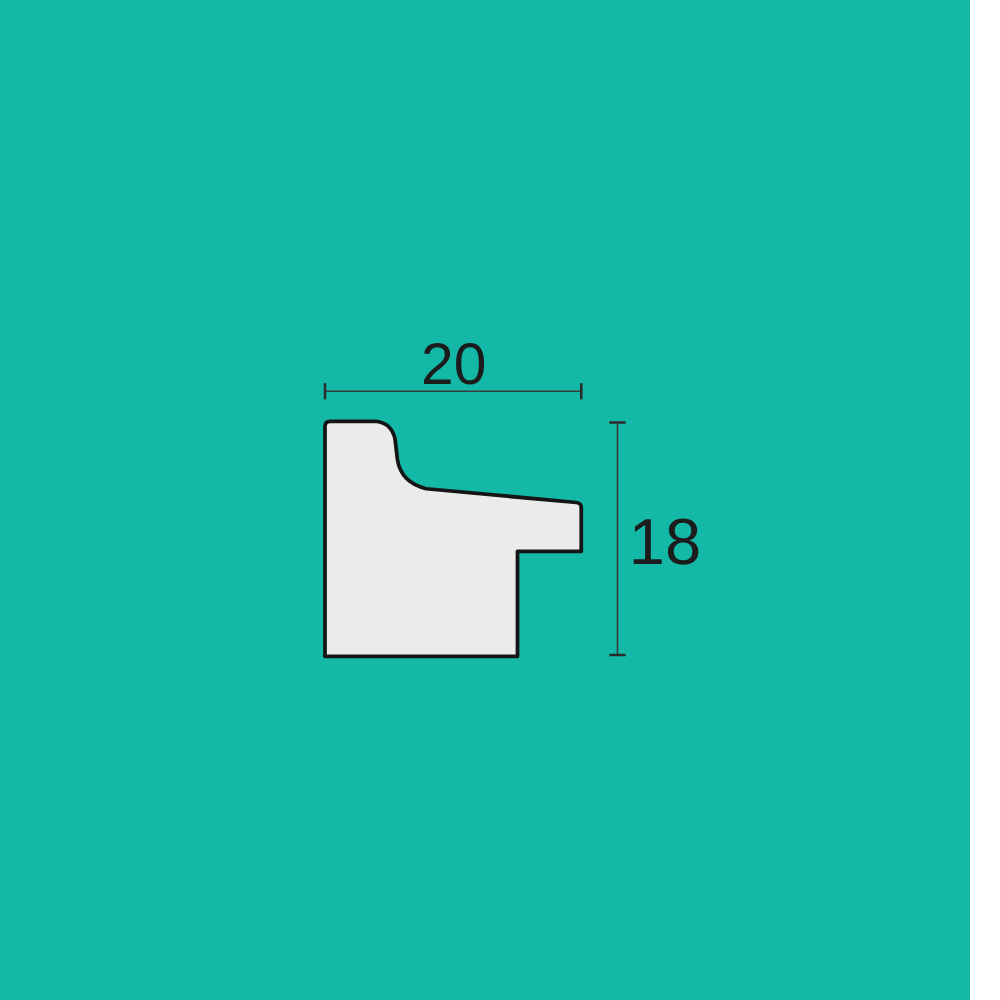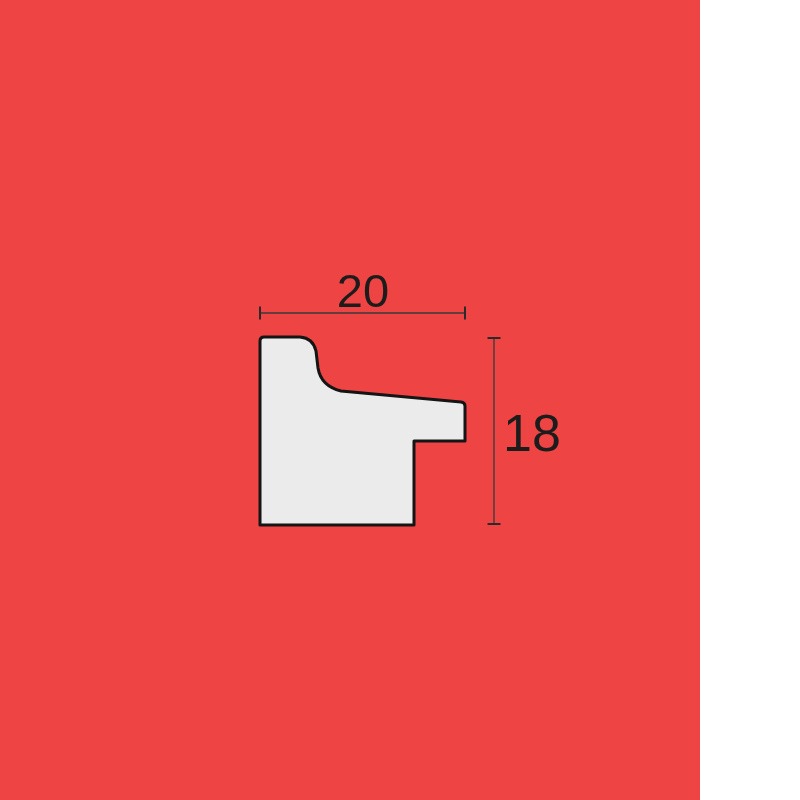--- a/index.html
+++ b/index.html
@@ -2,23 +2,23 @@
 <html><head>
 <meta charset="utf-8">
 <style>
   html, body {
     margin: 0;
     padding: 0;
     background: #ffffff;
   }
   .canvas {
     position: relative;
-    width: 700px;
+    width: 776px;
     height: 800px;
-    background: #ef4444;
+    background: #14b8a6;
     overflow: hidden;
     font-family: "Liberation Sans", sans-serif;
   }
   svg {
     display: block;
   }
   .dim-label {
     font-family: "Liberation Sans", sans-serif;
     fill: #1c1c1c;
   }

